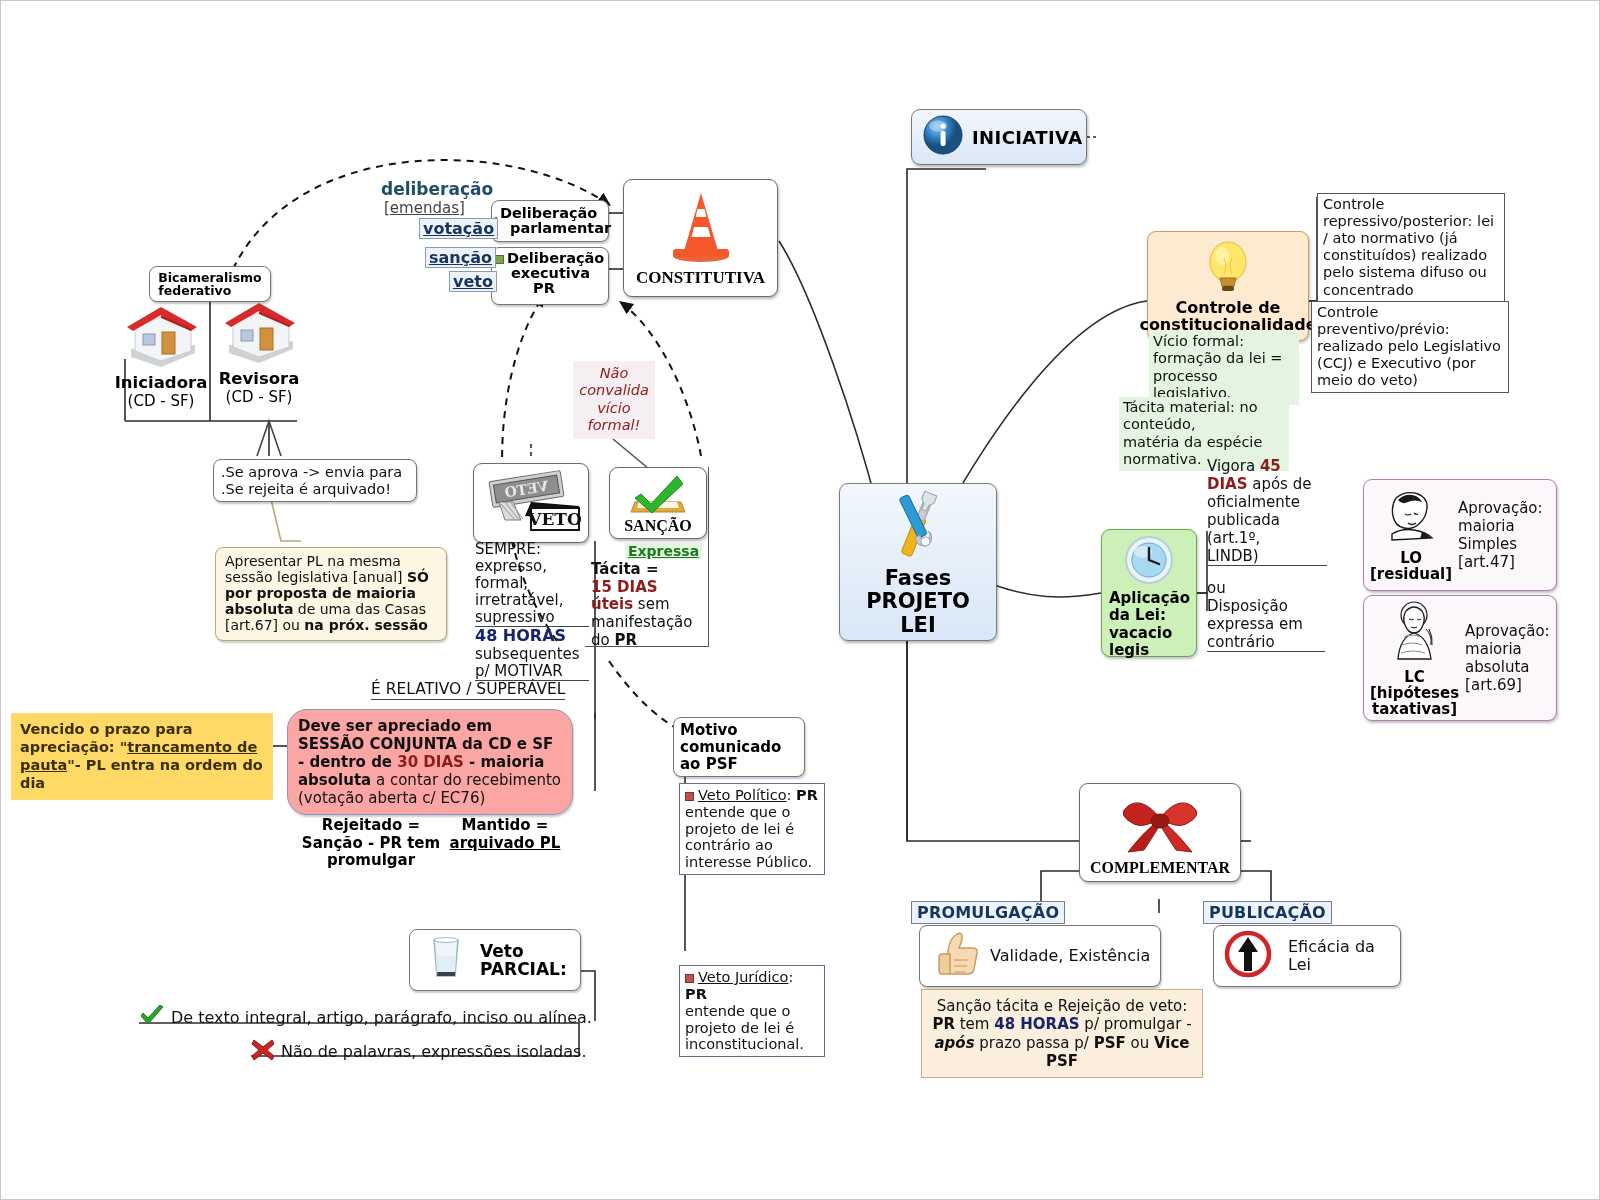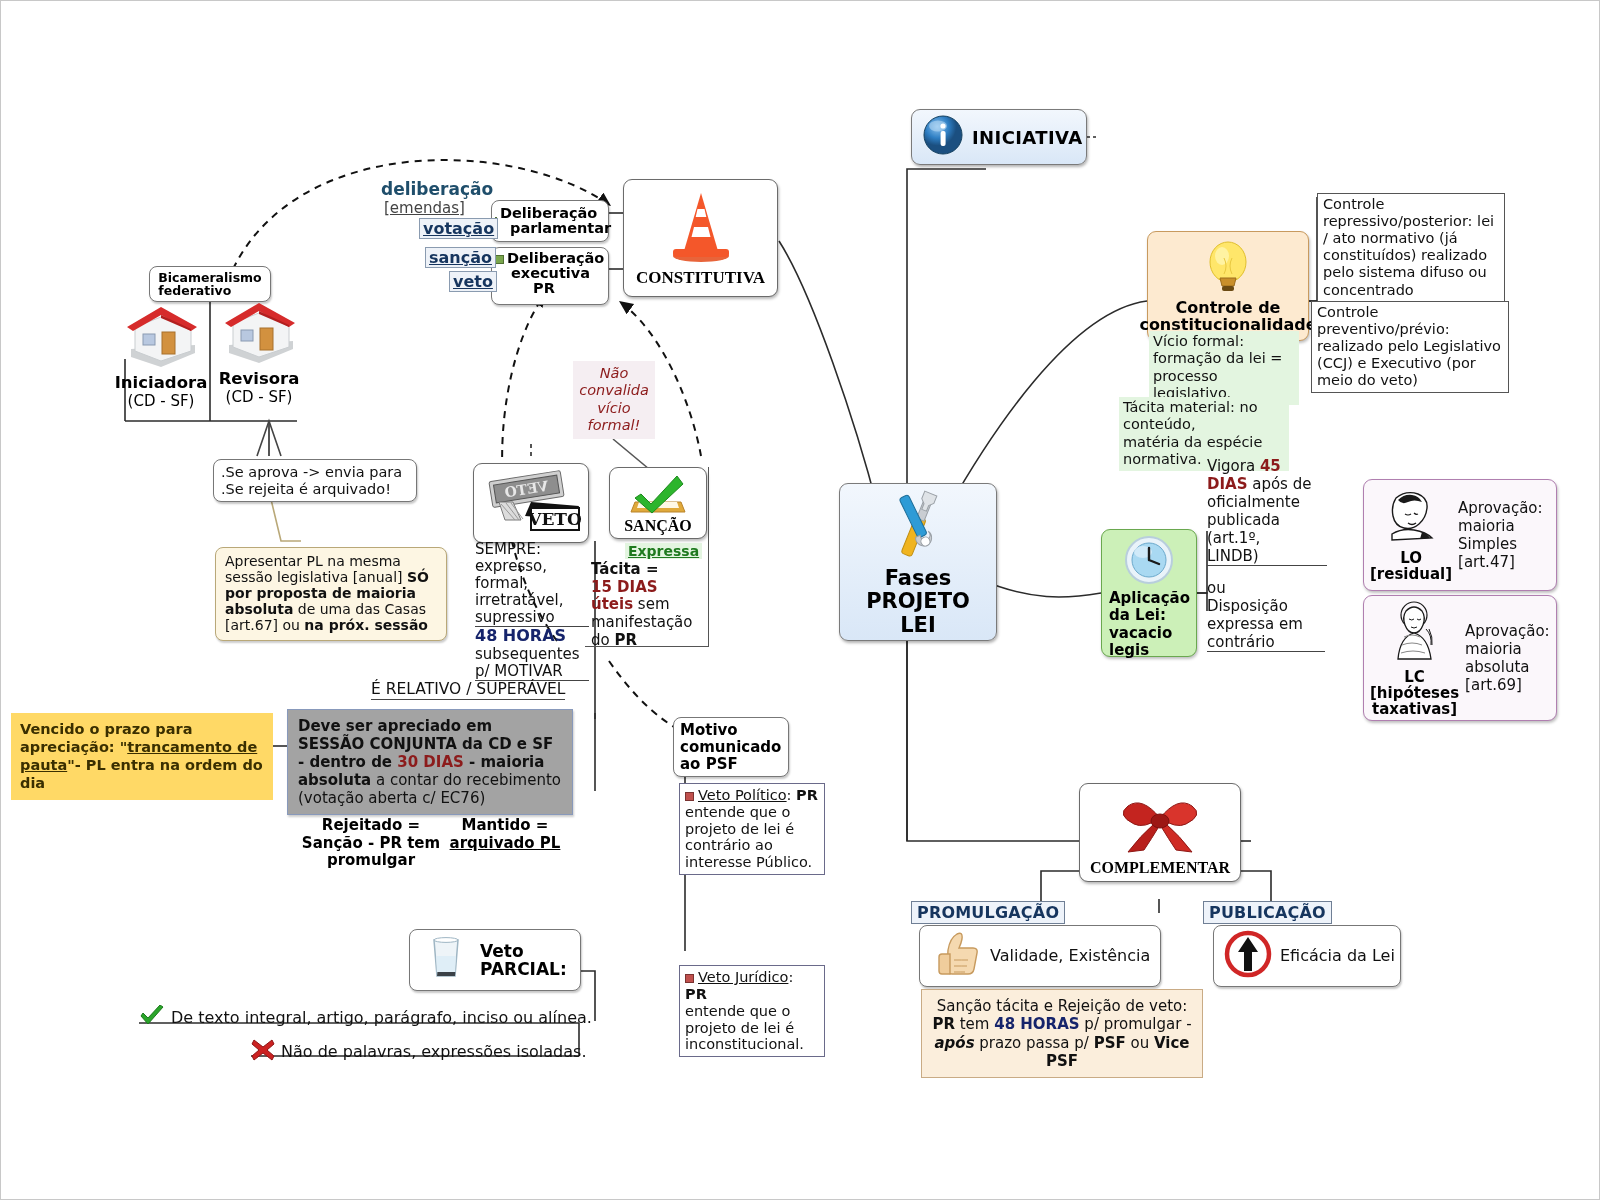--- a/index.html
+++ b/index.html
@@ -36,21 +36,21 @@
   .chip{
     background:#eef2f8;border:1px solid #8a9bb0;color:#16355e;font-weight:bold;
     text-decoration:underline;padding:0 3px;white-space:nowrap;
   }
 
   
   .callout{background:#fdf6e3;border:1px solid #b9a878;border-radius:8px;
            box-shadow:1px 2px 2px rgba(0,0,0,.2);padding:6px 9px;}
   .yellowbar{background:#ffd966;color:#3a2f00;font-weight:bold;padding:7px 9px;}
   .greenhl{background:#e3f5e0;padding:2px 4px;}
-  .lightblue{background:#a3a3a3;border:1px solid #8899bb;border-radius:0;
+  .lightblue{background:#fca5a5;border:1px solid #8899bb;border-radius:20px;
              box-shadow:1px 2px 2px rgba(0,0,0,.2);padding:7px 10px;}
   .beige{background:#fbeedc;border:1px solid #c9ab85;padding:7px 10px;}
   .pinkbox{background:#fbf7fb;border:1px solid #b07fb0;border-radius:9px;
            box-shadow:1px 2px 3px rgba(0,0,0,.25);}
   .greenbox{background:#ccf0b8;border:1px solid #6aa84f;border-radius:9px;
             box-shadow:1px 2px 3px rgba(0,0,0,.25);}
   .peachbox{background:#fdead0;border:1px solid #c89a5e;border-radius:9px;
             box-shadow:1px 2px 3px rgba(0,0,0,.25);}
   .headchip{background:#eef3fa;border:1px solid #6f7f95;color:#16355e;font-weight:bold;
             padding:1px 5px;letter-spacing:.2px;}
@@ -330,21 +330,21 @@
       <span>promulgar</span>
     </div>
   </div>
   <div class="abs" style="left:444px;top:816px;width:120px;text-align:center;">
     <div class="b" style="font-size:15px;line-height:1.18;">
       <span>Mantido =</span><br>
       <span class="u">arquivado PL</span>
     </div>
   </div>
 
-  <div class="abs roundbox" style="left:672px;top:716px;width:116px;padding:4px 6px;">
+  <div class="abs roundbox" style="left:672px;top:716px;width:132px;padding:4px 6px;">
     <div class="b" style="font-size:15px;line-height:1.12;">
       <span>Motivo</span><br>
       <span>comunicado</span><br>
       <span>ao PSF</span>
     </div>
   </div>
 
   <div class="abs stackbox" style="left:678px;top:782px;width:146px;padding:3px 5px;">
     <div class="txt" style="font-size:14.5px;line-height:1.16;">
       <span class="bullet"></span><span class="u">Veto Político</span><span>: </span><span class="b">PR</span><br>
@@ -583,21 +583,21 @@
   <div class="abs beige" style="left:920px;top:988px;width:282px;text-align:center;">
     <div class="txt" style="font-size:15px;line-height:1.22;">
       <span>Sanção tácita e Rejeição de veto:</span><br>
       <span class="b">PR</span><span> tem </span><span class="b navy">48 HORAS</span><span> p/ promulgar -</span><br>
       <span class="b i">após</span><span> prazo passa p/ </span><span class="b">PSF</span><span> ou </span><span class="b">Vice</span><br>
       <span class="b">PSF</span>
     </div>
   </div>
 
   <div class="abs headchip" style="left:1202px;top:900px;font-size:16px;">PUBLICAÇÃO</div>
-  <div class="abs roundbox" style="left:1212px;top:924px;width:188px;height:62px;display:flex;align-items:center;gap:8px;padding-left:10px;">
+  <div class="abs roundbox" style="left:1212px;top:924px;width:188px;height:62px;display:flex;align-items:center;gap:16px;padding-left:10px;">
     <span>
       <svg width="48" height="48" viewBox="0 0 48 48">
         <circle cx="24" cy="24" r="21" fill="#fff" stroke="#d02626" stroke-width="4.5"></circle>
         <path d="M24 7 L34 22 L28 22 L28 41 L20 41 L20 22 L14 22 Z" fill="#111"></path>
       </svg>
     </span>
     <span class="txt" style="font-size:16px;">Eficácia da Lei</span>
   </div>
 
 </div>

